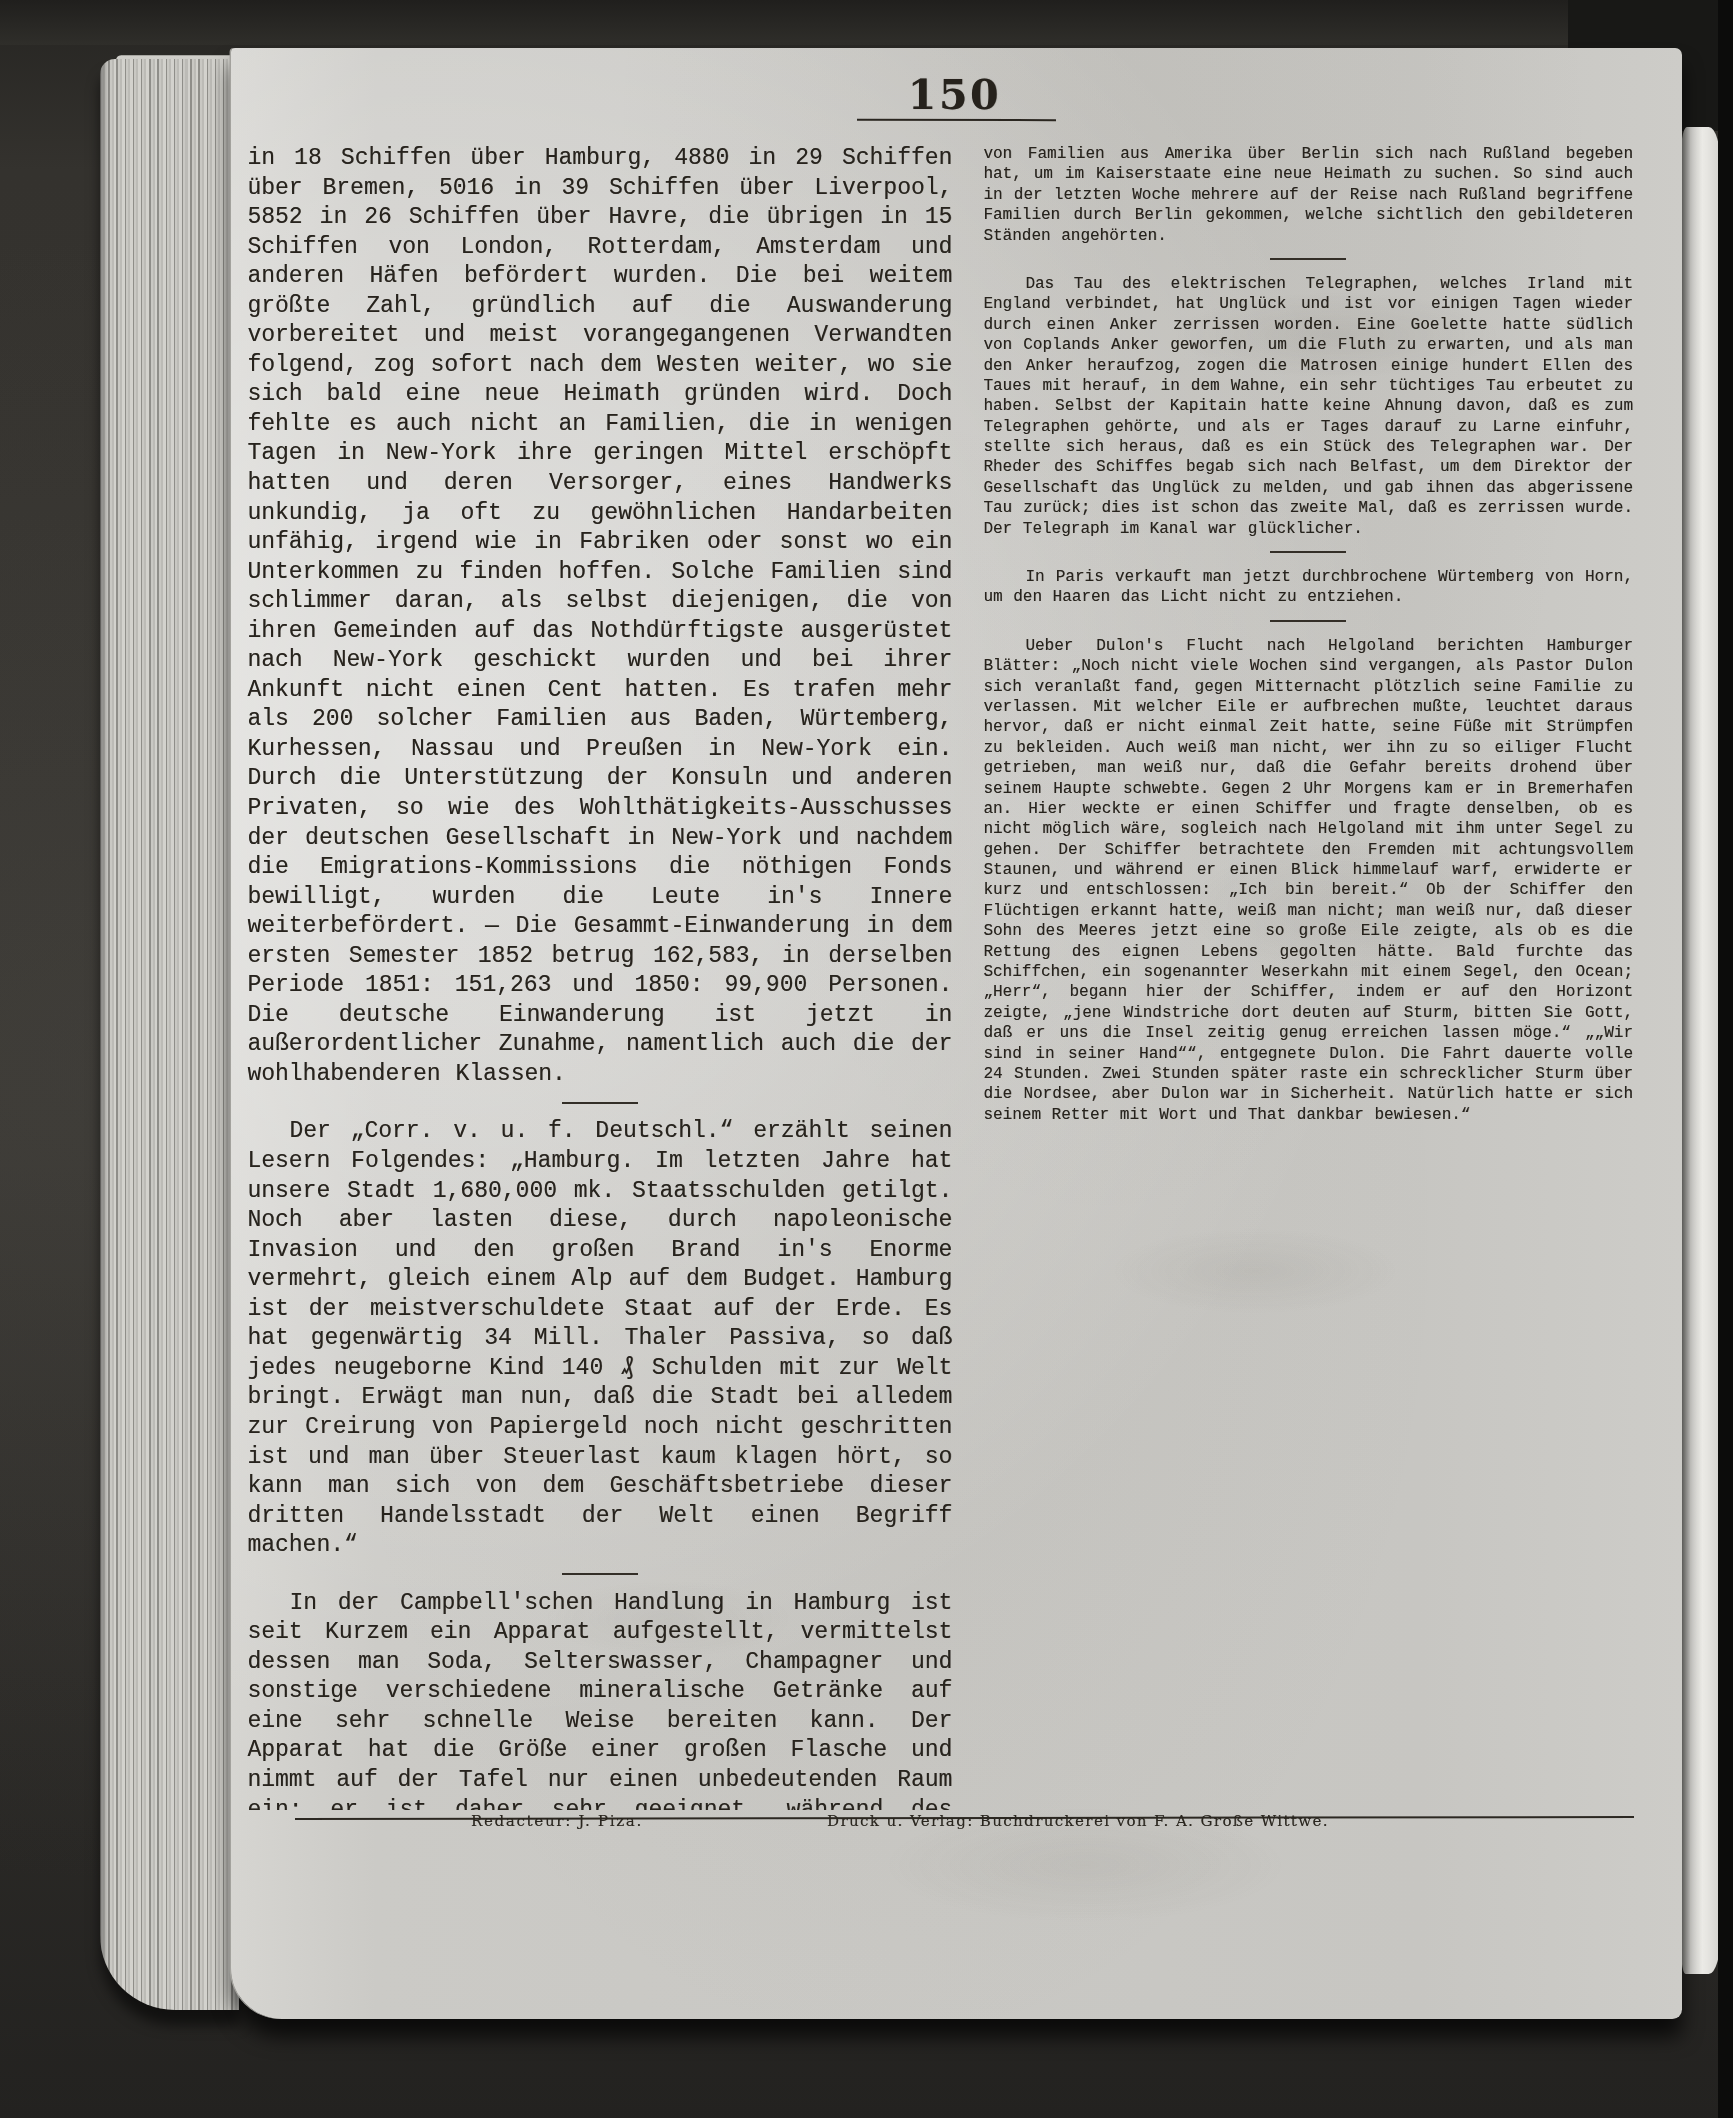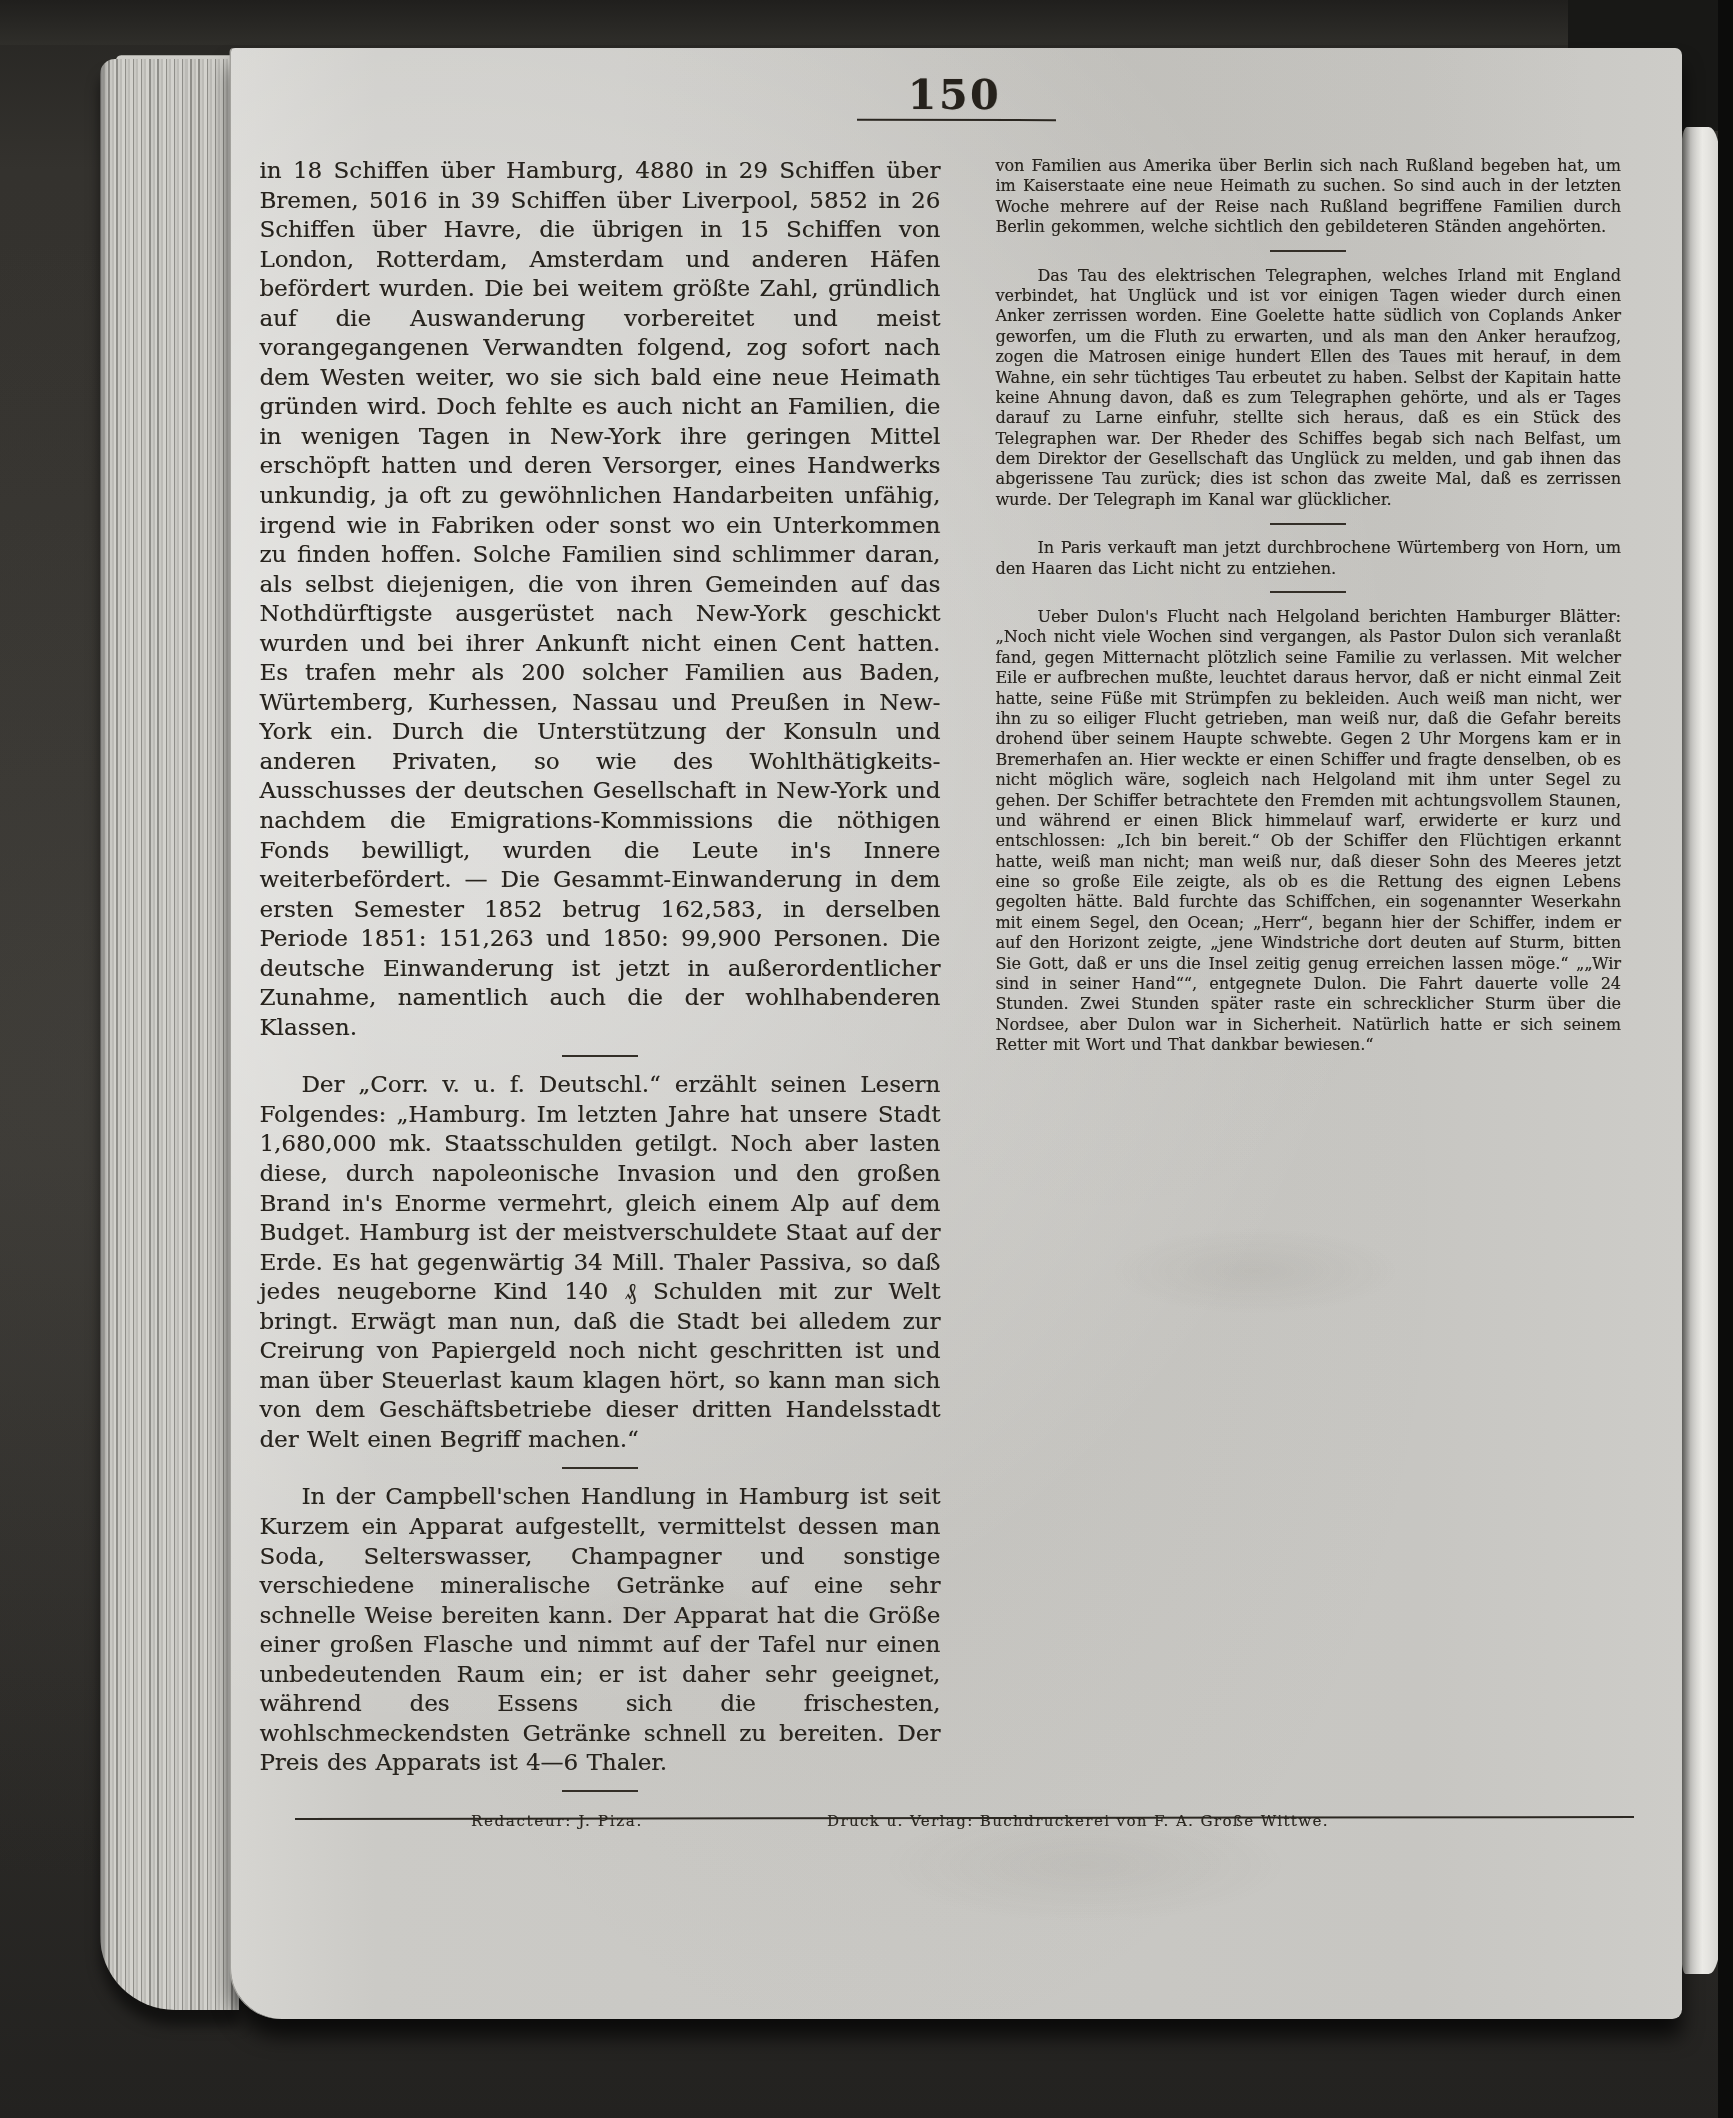--- a/index.html
+++ b/index.html
@@ -56,23 +56,24 @@
     border-top:2.7px solid #2a2620;transform:rotate(.1deg);
   }
   .columns{
     position:absolute;top:96px;left:16.4px;right:49px;height:1666px;overflow:hidden;
     display:flex;gap:31px;
   }
   .col{color:#27231d;}
   .col-left{width:705px;font-size:23px;line-height:1.285;}
   .col-right{flex:1;font-size:16px;line-height:1.275;}
   .para{
-    text-align:justify;margin:12px;
+    text-align:justify;margin:0;
     text-shadow:0.3px 0.3px 0.5px rgba(40,35,28,.45);
     word-spacing:1px;
+    font-family:Liberation Mono, monospace;
   }
   .indent{text-indent:42px;}
   .divider{
     width:76px;border:0;border-top:2.4px solid #332e27;
     margin:12.3px auto 13.7px;
   }
   .footer-rule{
     position:absolute;top:1769px;left:64px;right:48px;
     border-top:2px solid #2c2822;transform:rotate(-.08deg);
   }

